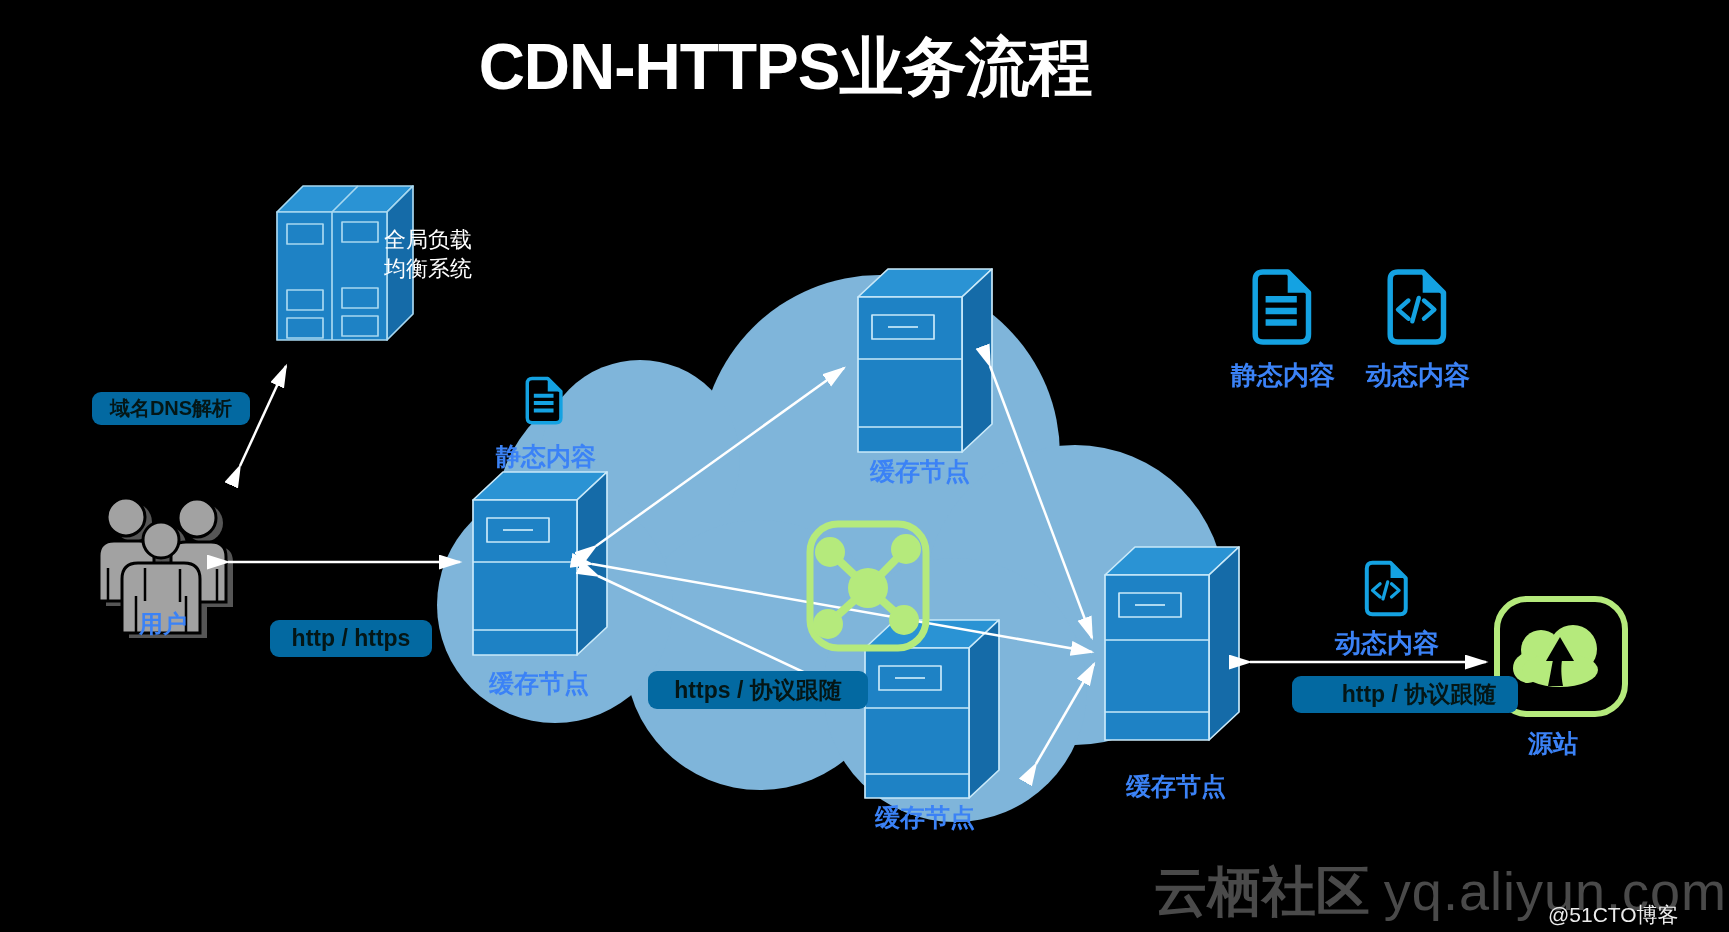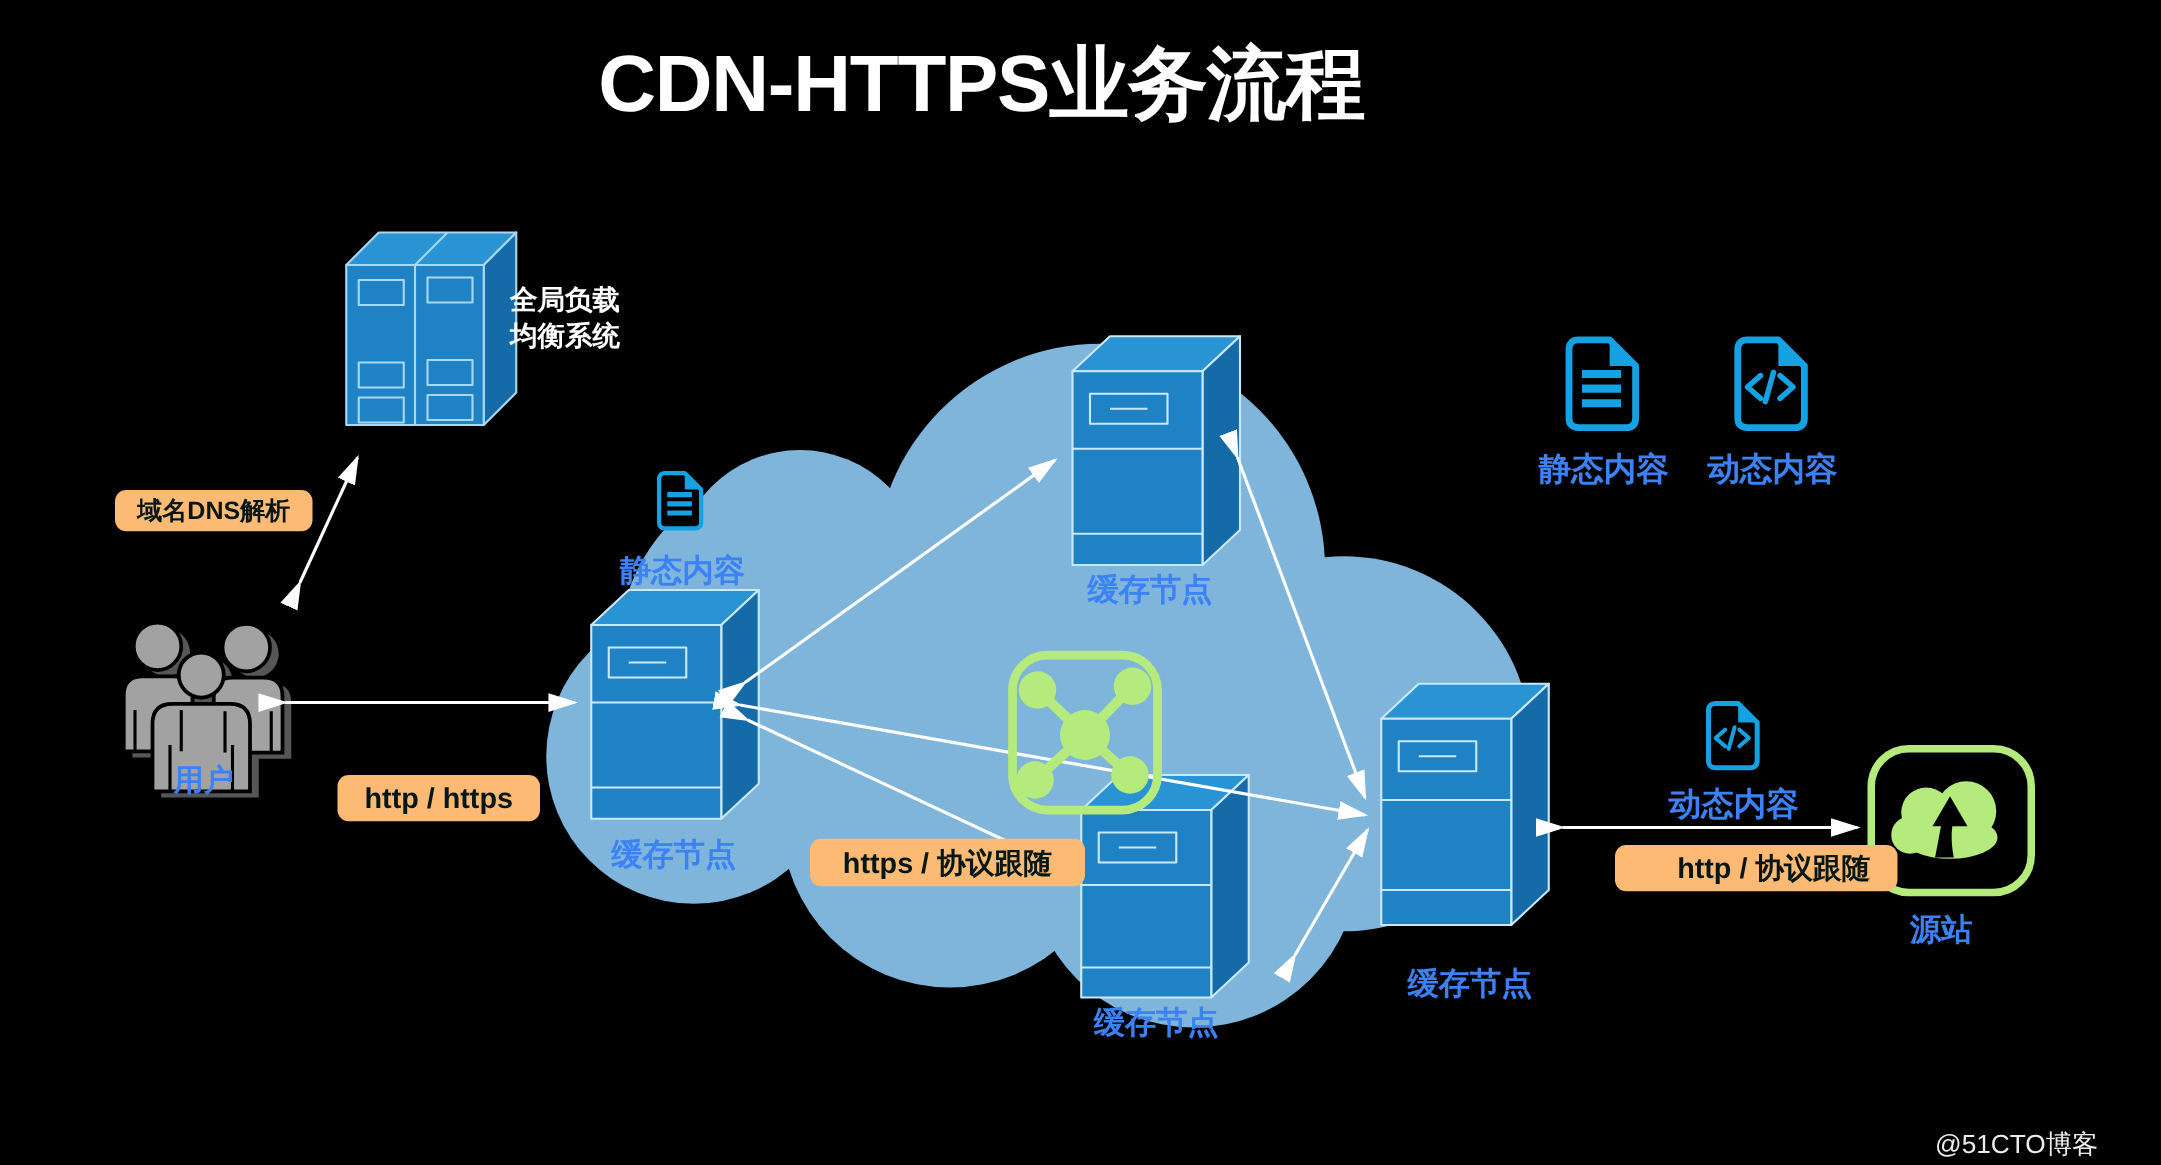--- a/index.html
+++ b/index.html
@@ -9,25 +9,25 @@
   }
   #stage{position:absolute;left:0;top:0;width:1729px;height:932px;}
   svg#diagram{position:absolute;left:0;top:0;}
   .abs{position:absolute;}
   .lbl{color:#3b82f6;font-weight:700;text-align:center;font-family:Liberation Mono, monospace;}
   .title{
     left:440px;top:24px;width:690px;text-align:center;color:#fff;
     font-size:64px;font-weight:900;letter-spacing:-1px;white-space:nowrap;
   }
   .lb-label{
-    left:408px;top:226px;color:#fff;font-size:22px;font-weight:700;
+    left:384px;top:226px;color:#fff;font-size:22px;font-weight:400;
     line-height:1.3;white-space:pre-line;text-align:left;
   }
   .pill{
-    background:#fdba74;color:#041616;font-weight:700;border-radius:9px;
+    background:#0369a1;color:#041616;font-weight:700;border-radius:9px;
     display:flex;align-items:center;justify-content:center;white-space:nowrap;
   }
   .pill-dns{left:92px;top:392px;width:158px;height:33px;font-size:20px;}
   .pill-http{left:270px;top:576px;width:162px;height:37px;font-size:23px;margin-top:44px;}
   .pill-https-follow{left:648px;top:671px;width:220px;height:38px;font-size:23px;}
   .pill-http-follow{left:1292px;top:676px;width:198px;height:37px;font-size:23px;padding-left:28px;}
   .lbl-user{left:118px;top:608px;width:90px;font-size:24px;}
   .lbl-static-left{left:481px;top:440px;width:130px;font-size:25px;}
   .lbl-cache-left{left:474px;top:667px;width:130px;font-size:25px;}
   .lbl-cache-top{left:855px;top:455px;width:130px;font-size:25px;}
@@ -224,15 +224,19 @@
 <div class="abs lbl lbl-static-left">静态内容</div>
 <div class="abs lbl lbl-cache-left">缓存节点</div>
 <div class="abs lbl lbl-cache-top">缓存节点</div>
 <div class="abs lbl lbl-cache-bottom">缓存节点</div>
 <div class="abs lbl lbl-cache-right">缓存节点</div>
 <div class="abs lbl lbl-legend-static">静态内容</div>
 <div class="abs lbl lbl-legend-dynamic">动态内容</div>
 <div class="abs lbl lbl-dynamic-right">动态内容</div>
 <div class="abs lbl lbl-origin">源站</div>
 
+<div class="abs watermark">
+  <span class="site">云栖社区</span>
+  <span class="url">yq.aliyun.com</span>
+</div>
 <div class="abs badge">@51CTO博客</div>
 
 </div>
 
 </body></html>

